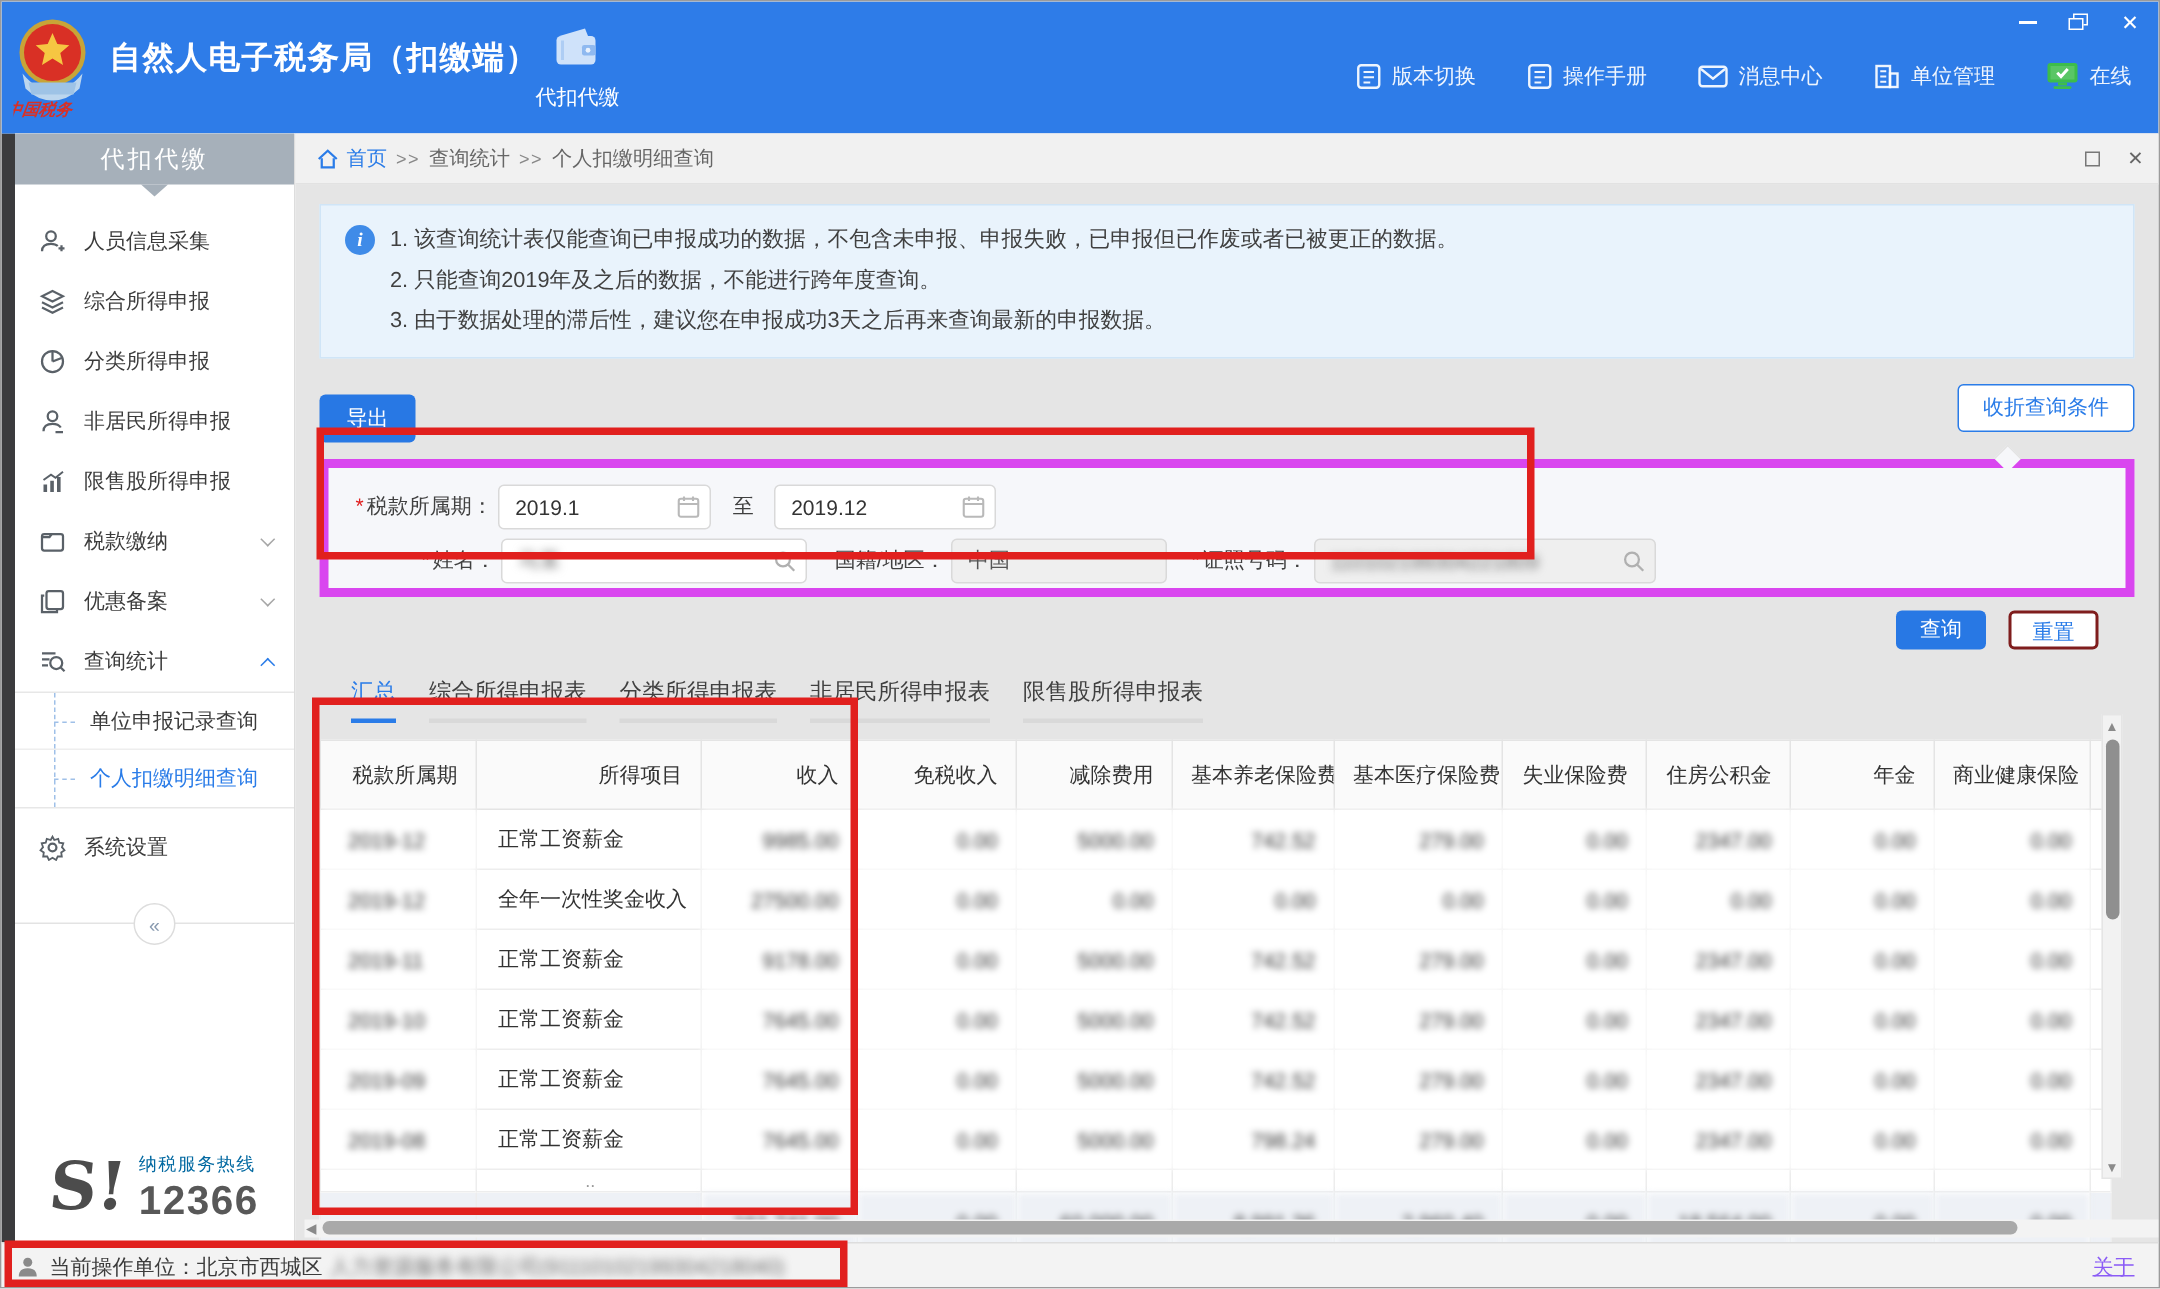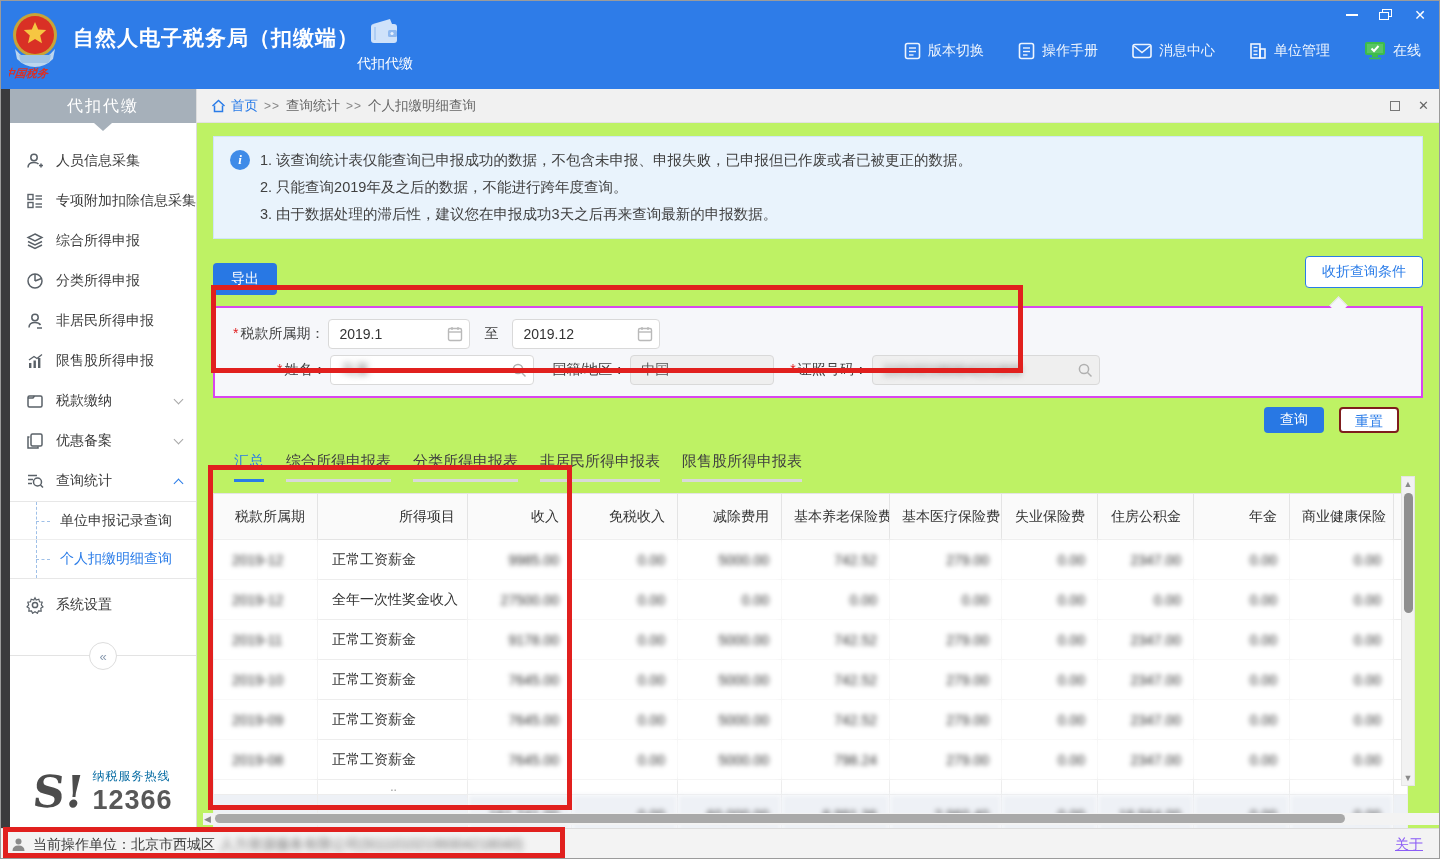--- a/index.html
+++ b/index.html
@@ -44,41 +44,41 @@
   .subitem.active { color:#2a7ce8; }
   .collapse-row { position:relative; margin-top:16px; height:30px; }
   .collapse-row .line { position:absolute; left:0; right:0; top:14px; border-top:1px solid #e3e3e3; }
   .collapse-btn { position:absolute; left:50%; top:1px; margin-left:-14px; width:28px; height:28px; border:1px solid #ddd; border-radius:50%; background:#fff; color:#8a9bb0; font-size:13px; display:flex; align-items:center; justify-content:center; cursor:default; }
   .hotline { position:absolute; left:0; right:0; bottom:12px; display:flex; align-items:center; justify-content:center; gap:8px; }
   .hot-glyph { font-size:44px; font-weight:bold; color:#4c4c4c; font-family:"DejaVu Serif",serif; line-height:1; transform:skewX(-6deg); }
   .hot-texts .t1 { font-size:12px; color:#0369a1; letter-spacing:1px; }
   .hot-texts .t2 { font-size:27px; font-weight:bold; color:#585858; letter-spacing:1px; }
 
   
-  .content { flex:1; display:flex; flex-direction:column; background:#bef264; position:relative; }
+  .content { flex:1; display:flex; flex-direction:column; background:#e5e5e5; position:relative; }
   .crumbbar { height:34px; background:#f1f1f1; border-bottom:1px solid #e2e2e2; display:flex; align-items:center; padding:0 10px 0 14px; font-size:13.5px; color:#666; gap:6px; }
   .crumb-home { color:#2a7ce8; display:flex; align-items:center; gap:5px; cursor:default; }
   .crumbbar .sep { color:#888; font-size:12px; letter-spacing:1px; }
   .crumb-ctl { margin-left:auto; display:flex; gap:18px; color:#666; }
   .crumb-ctl .cc { font-size:13px; cursor:default; }
   .cc-max { width:10px; height:10px; border:1.5px solid #777; margin-top:3px; }
 
   .page { position:relative; flex:1; padding:13px 16px 0 16px; overflow:hidden; }
   .notice { background:#e9f3fc; border:1px solid #d0e5f7; padding:10px 14px 10px 16px; display:flex; gap:10px; }
   .notice-icon { flex:none; width:20px; height:20px; border-radius:50%; background:#3f8be8; color:#fff; font-size:13px; font-weight:bold; display:flex; align-items:center; justify-content:center; margin-top:3px; font-family:"Liberation Serif",serif; font-style:italic; }
   .notice-lines { font-size:14.5px; color:#404040; line-height:27px; }
 
   .toolrow { margin-top:18px; height:30px; display:flex; align-items:center; justify-content:space-between; }
   .btn { border:none; border-radius:4px; font-size:14px; cursor:default; font-family:inherit;margin-top:14px; }
   .btn-primary { background:#2878e4; color:#fff; padding:7px 18px; }
   .btn-outline { background:#fff; color:#2a7ce8; border:1px solid #2a7ce8; border-radius:4px; padding:6px 16px; font-size:14px; }
 
   .formwrap { position:relative; margin-top:19px; }
   .form-caret { position:absolute; right:78px; top:-7px; width:13px; height:13px; background:#f6f7fa; border-left:1px solid #e3e3e3; border-top:1px solid #e3e3e3; transform:rotate(45deg); z-index:2; }
-  .formpanel { background:#f6f7fa; border:2px solid #d946ef; padding:10px 20px 12px 14px; height:92px; }
+  .formpanel { background:#f6f7fa; border:6px solid #d946ef; padding:10px 20px 12px 14px; height:92px; }
   .frow { display:flex; align-items:center; height:32px; margin-bottom:4px; }
   .flabel { font-size:14px; color:#404040; white-space:nowrap; }
   .req { color:#e02020; margin-right:2px; }
   .finput { position:relative; background:#fff; border:1px solid #d9d9d9; border-radius:4px; height:30px; display:flex; align-items:center; padding:0 26px 0 10px; font-size:14px; color:#333; }
   .finput.disabled { background:#efefef; color:#555; }
   .finput .ficon { position:absolute; right:6px; top:6px; }
   .blur3 { filter:blur(3px); color:#707070; }
   .blur2 { filter:blur(2.6px); color:#7b7b7b; }
 
   .actionrow { margin-top:9px; height:26px; display:flex; justify-content:flex-end; gap:15px; padding-right:24px; }
@@ -212,31 +212,20 @@
         <div class="smi">
           <svg width="18" height="18" viewBox="0 0 18 18">
               <circle cx="8" cy="5.5" r="3.2" fill="none" stroke="#5a6168" stroke-width="1.5"></circle>
               <path d="M2 15.5 Q2 10.5 8 10.5 Q11 10.5 12.5 12" fill="none" stroke="#5a6168" stroke-width="1.5"></path>
               <line x1="13" y1="13.5" x2="17" y2="13.5" stroke="#5a6168" stroke-width="1.5"></line>
               <line x1="15" y1="11.5" x2="15" y2="15.5" stroke="#5a6168" stroke-width="1.5"></line>
             </svg>
           <span class="lbl">人员信息采集</span>
         </div>
 
-        <div class="smi">
-          <svg width="18" height="18" viewBox="0 0 18 18">
-              <rect x="2" y="2.5" width="5" height="5" fill="none" stroke="#5a6168" stroke-width="1.4"></rect>
-              <rect x="2" y="10.5" width="5" height="5" fill="none" stroke="#5a6168" stroke-width="1.4"></rect>
-              <line x1="9.5" y1="4" x2="16" y2="4" stroke="#5a6168" stroke-width="1.4"></line>
-              <line x1="9.5" y1="7" x2="16" y2="7" stroke="#5a6168" stroke-width="1.4"></line>
-              <line x1="9.5" y1="12" x2="16" y2="12" stroke="#5a6168" stroke-width="1.4"></line>
-              <line x1="9.5" y1="15" x2="16" y2="15" stroke="#5a6168" stroke-width="1.4"></line>
-            </svg>
-          <span class="lbl">专项附加扣除信息采集</span>
-        </div>
 
         <div class="smi">
           <svg width="18" height="18" viewBox="0 0 18 18">
               <path d="M9 2 L16 5.5 L9 9 L2 5.5 Z" fill="none" stroke="#5a6168" stroke-width="1.4"></path>
               <path d="M2 9.5 L9 13 L16 9.5" fill="none" stroke="#5a6168" stroke-width="1.4"></path>
               <path d="M2 13 L9 16.5 L16 13" fill="none" stroke="#5a6168" stroke-width="1.4"></path>
             </svg>
           <span class="lbl">综合所得申报</span>
         </div>
 

